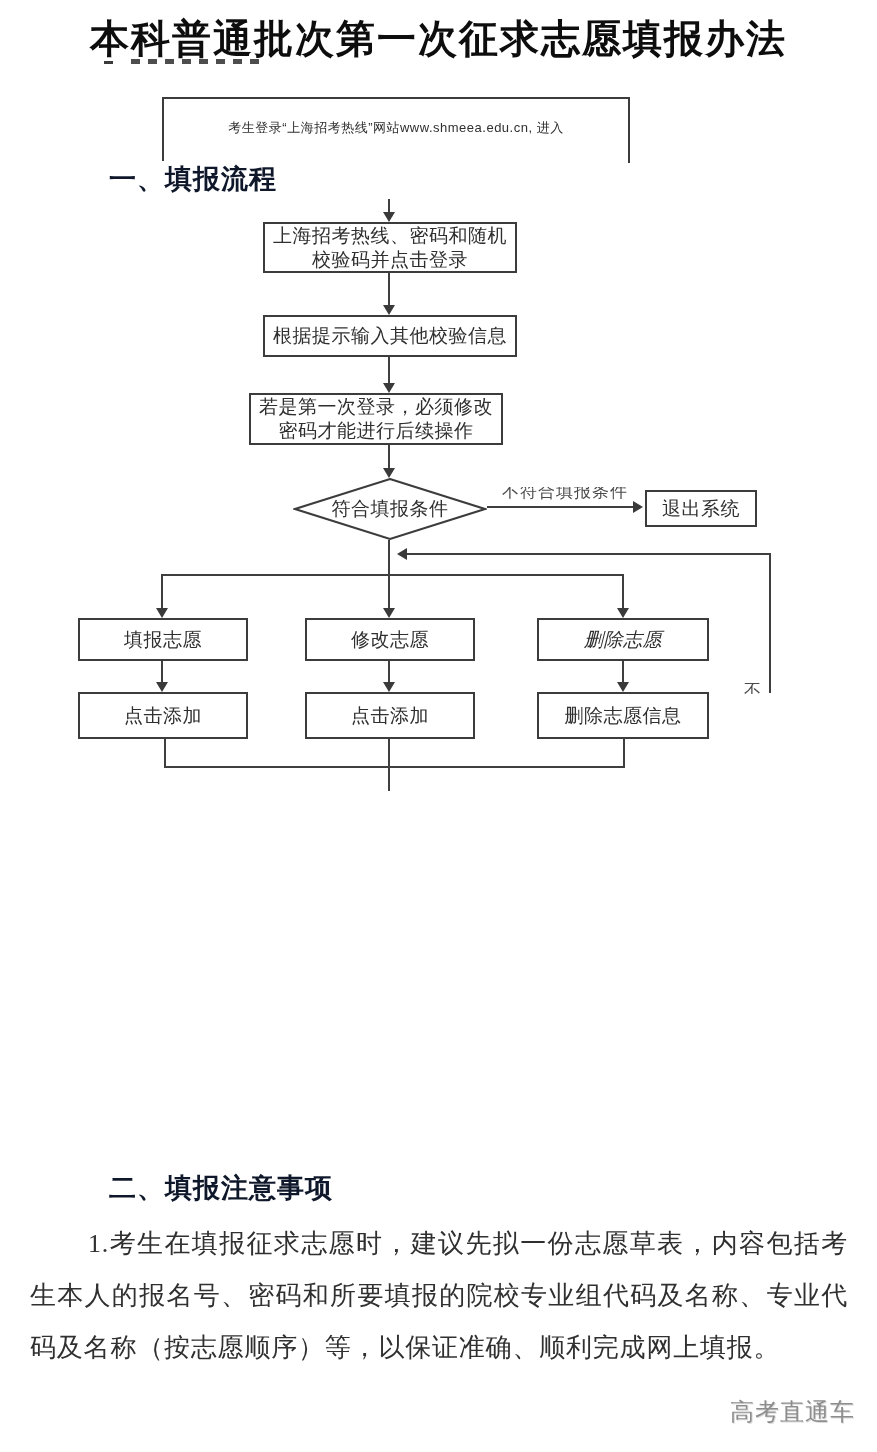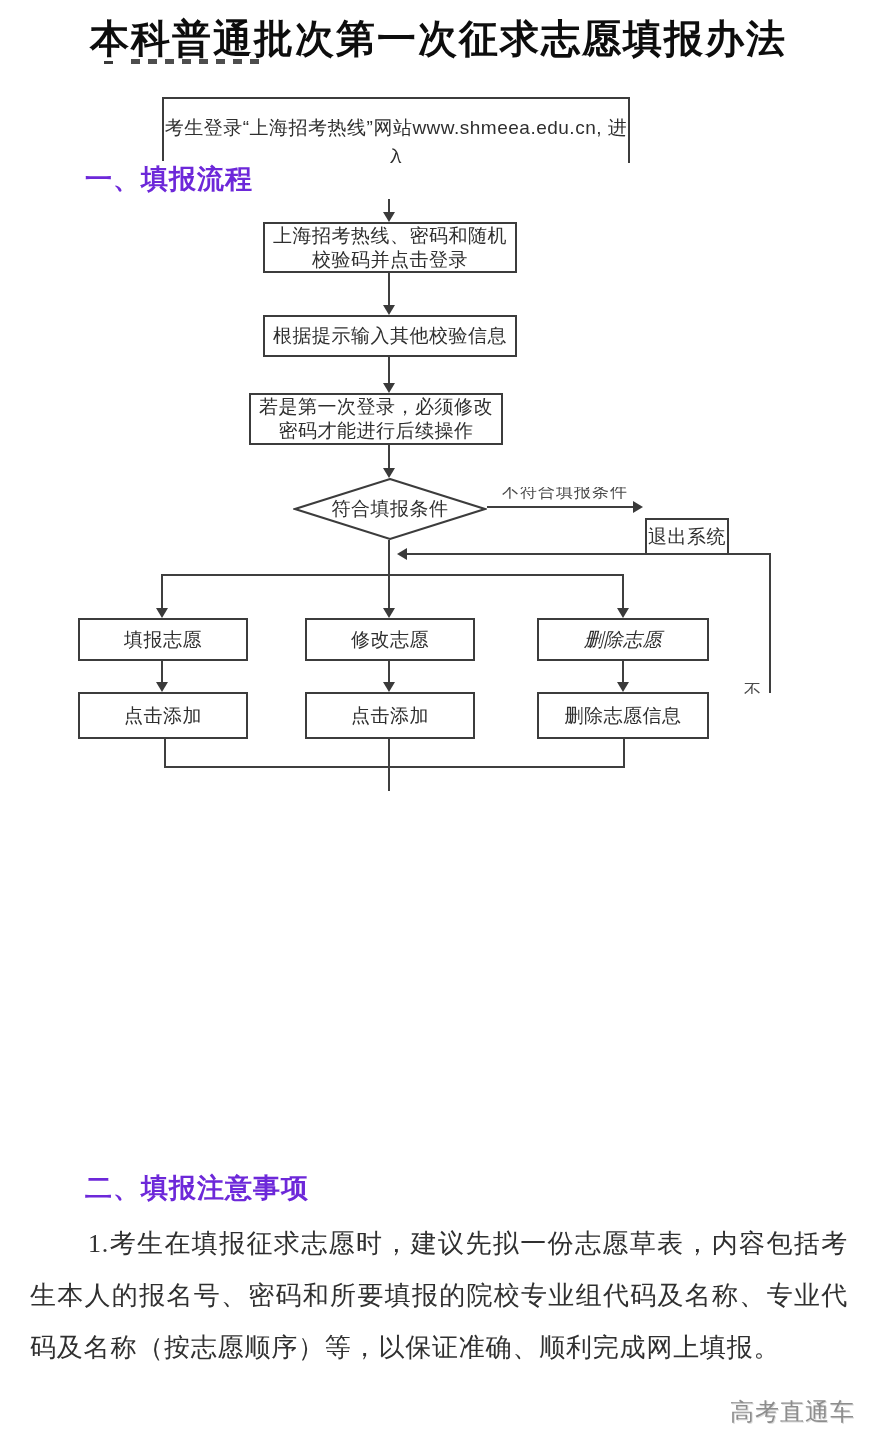--- a/index.html
+++ b/index.html
@@ -40,27 +40,28 @@
     background:#fff;
     display:flex; flex-direction:column; align-items:center; justify-content:center;
     text-align:center;
     font-size:19px; line-height:24px; color:#2f2f2f;
     letter-spacing:0.5px;
   }
   .login-box {
     position:absolute; left:162px; top:97px; width:468px; height:66px;
     border:2px solid #3c3c3c; border-bottom:none;
     overflow:hidden; text-align:center;
-    font-size:19px; line-height:30px; color:#2f2f2f; letter-spacing:0.5px;
+    font-size:13px; line-height:30px; color:#2f2f2f; letter-spacing:0.5px;
     padding-top:14px;
   }
   .sec-heading {
     position:absolute;
-    font-weight:bold; font-size:27px; letter-spacing:1px; color:#6d28d9;
+    font-weight:bold; font-size:27px; letter-spacing:1px; color:#0f172a;
     background:#fff;
+    margin-left:24px;
   }
   .h1pos { left:85px; top:161px; width:300px; height:38px; }
   .vl { position:absolute; width:2px; background:#3f3f3f; }
   .hl { position:absolute; height:2px; background:#3f3f3f; }
   .ah { position:absolute; width:0; height:0; }
   .ah.down  { border-left:6px solid transparent; border-right:6px solid transparent; border-top:10px solid #3a3a3a; }
   .ah.right { border-top:6px solid transparent; border-bottom:6px solid transparent; border-left:10px solid #3a3a3a; }
   .ah.left  { border-top:6px solid transparent; border-bottom:6px solid transparent; border-right:10px solid #3a3a3a; }
   .diamond-wrap { position:absolute; left:293px; top:478px; width:194px; height:62px; }
   .diamond-label {
@@ -137,21 +138,21 @@
       </svg>
       <div class="diamond-label">符合填报条件</div>
     </div>
 
     <div class="clip-label" style="left:502px; top:487px; width:135px; height:13px; font-size:17px; letter-spacing:1px;">
       <span style="margin-top:-7px;">不符合填报条件</span>
     </div>
     <div class="hl" style="left:487px; top:506px; width:146px;"></div>
     <div class="ah right" style="left:633px; top:501px;"></div>
 
-    <div class="fbox" style="left:645px; top:490px; width:84px; height:37px;margin-top:28px;">
+    <div class="fbox" style="left:645px; top:490px; width:112px; height:37px;">
       <div>退出系统</div>
     </div>
 
     <div class="vl" style="left:388px; top:540px; height:68px;"></div>
     <div class="ah down" style="left:383px; top:608px;"></div>
 
     <div class="ah left" style="left:397px; top:548px;"></div>
     <div class="hl" style="left:407px; top:553px; width:364px;"></div>
     <div class="vl" style="left:769px; top:553px; height:140px;"></div>
     <div class="clip-label" style="left:744px; top:679px; width:18px; height:15px; font-size:17px;">

